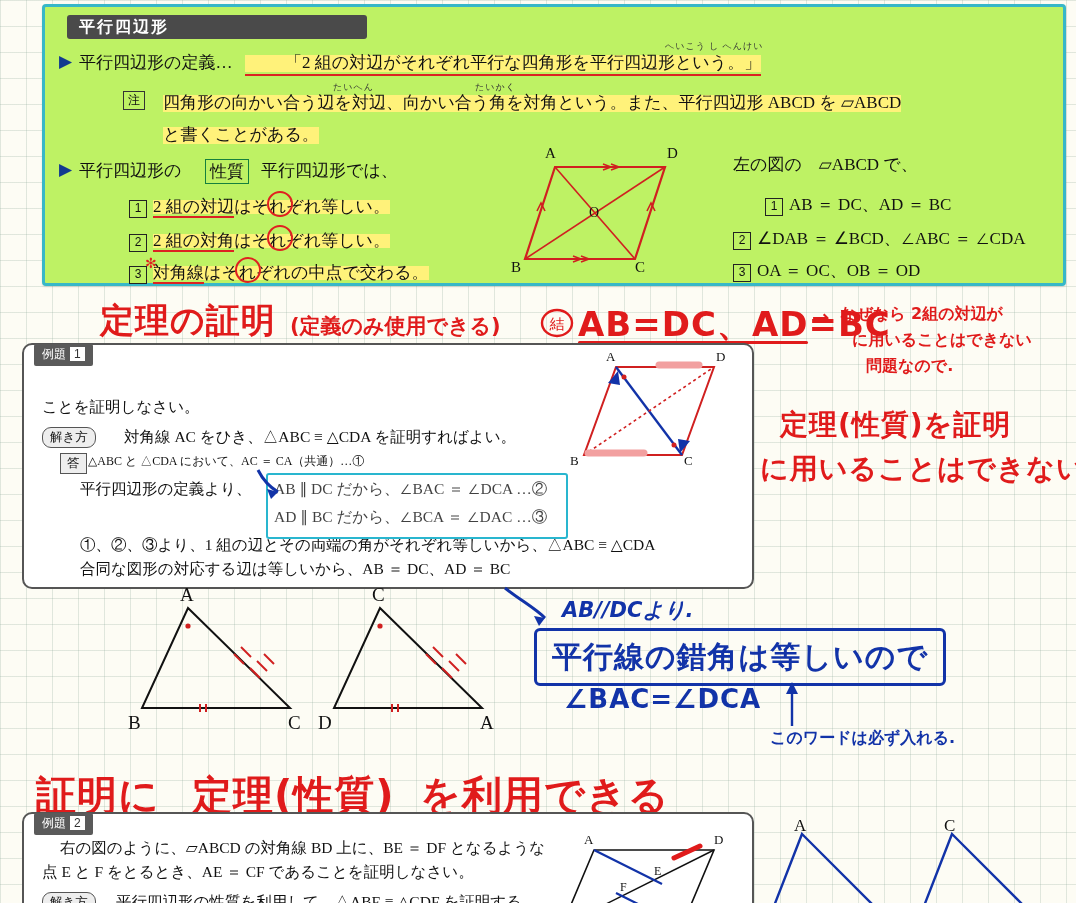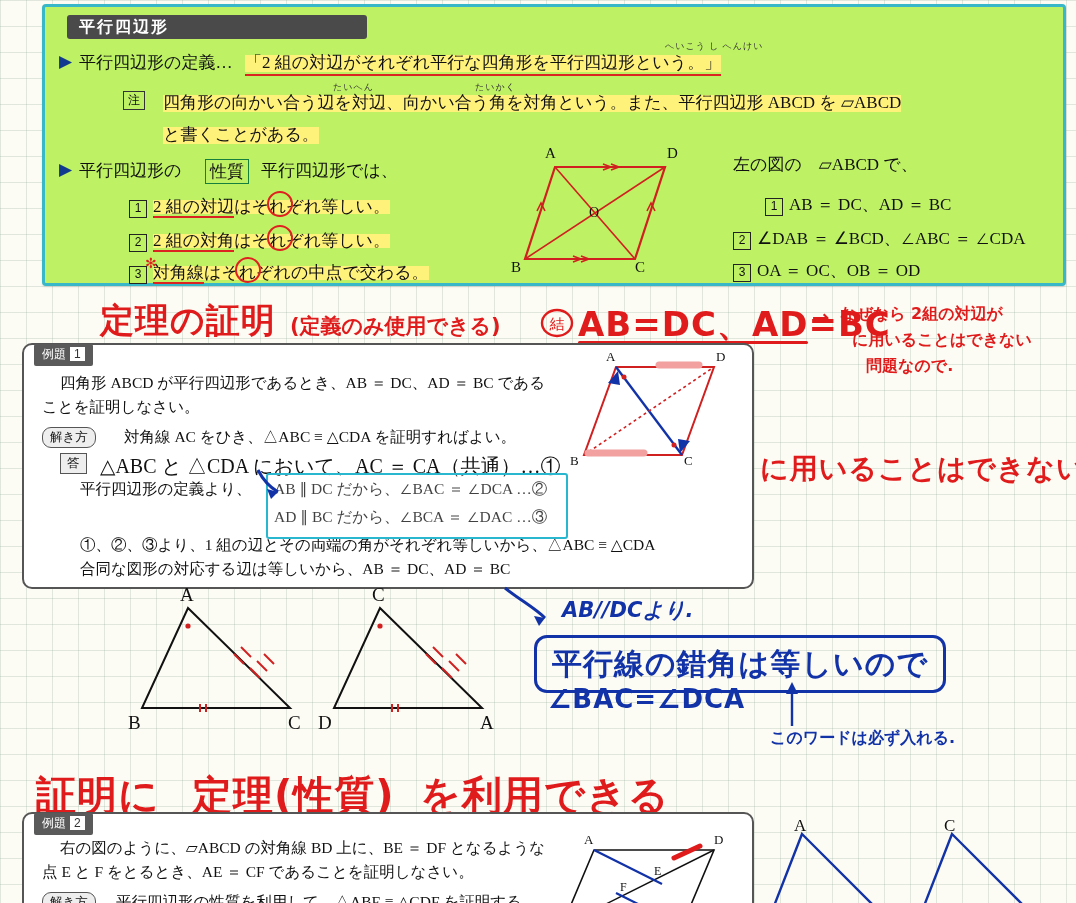--- a/index.html
+++ b/index.html
@@ -80,40 +80,40 @@
   }
 
   
   .hw{position:absolute;font-family:"DejaVu Sans",sans-serif;color:#e01b1b;white-space:nowrap;}
   .hw-red{color:#e01b1b;}
   .hw-blue{color:#1233a8;}
   .hw-big{font-size:34px;font-weight:bold;letter-spacing:1px;}
   .hw-mid{font-size:21px;font-weight:bold;}
   .hw-sm{font-size:16px;font-weight:bold;}
   .bluebox{
-    position:absolute;border:3px solid #1233a8;border-radius:13px;
-    display:flex;align-items:center;justify-content:center;margin-top:7px;
+    position:absolute;border:3px solid #1233a8;border-radius:6px;
+    display:flex;align-items:center;justify-content:center;
   }
   .redline{position:absolute;background:#e01b1b;height:3px;border-radius:2px;}
   svg{position:absolute;left:0;top:0;overflow:visible;}
   .fig{position:absolute;}
 </style>
 </head>
 <body>
 
 <div class="grid"></div>
 <div class="page">
 
   <div class="panel">
     <div class="panel-title">平行四辺形</div>
 
     <div class="line" style="left:14px;top:44px;color:#123a8f;">▶</div>
     <div class="line" style="left:34px;top:44px;">平行四辺形の定義…</div>
     <div class="small-ruby" style="position:absolute;left:620px;top:33px;">へいこう し へんけい</div>
-    <div class="line hl uline" style="left:200px;top:44px;">「2 組の対辺がそれぞれ平行な四角形を平行四辺形という。」</div>
+    <div class="line hl uline" style="left:200px;top:44px;padding-left:40px;">「2 組の対辺がそれぞれ平行な四角形を平行四辺形という。」</div>
 
     <div style="position:absolute;left:78px;top:84px;"><span class="note-mark">注</span></div>
     <div class="small-ruby" style="position:absolute;left:288px;top:74px;">たいへん</div>
     <div class="small-ruby" style="position:absolute;left:430px;top:74px;">たいかく</div>
     <div class="line hl" style="left:118px;top:84px;">四角形の向かい合う辺を対辺、向かい合う角を対角という。また、平行四辺形 ABCD を ▱ABCD</div>
     <div class="line hl" style="left:118px;top:116px;">と書くことがある。</div>
 
     <div class="line" style="left:14px;top:152px;color:#123a8f;">▶</div>
     <div class="line" style="left:34px;top:152px;">平行四辺形の</div>
     <div class="line boxed" style="left:160px;top:152px;">性質</div>
@@ -173,34 +173,34 @@
       <text x="17" y="23" text-anchor="middle" font-size="15" fill="#e01b1b" font-family="DejaVu Sans, sans-serif">結</text>
     </svg>
   </div>
   <div class="hw hw-big hw-red" style="left:578px;top:302px;text-align:right;">AB=DC、AD=BC</div>
   <div class="redline" style="left:578px;top:341px;width:230px;"></div>
   <div class="hw hw-mid hw-red" style="left:812px;top:306px;">→</div>
   <div class="hw hw-sm hw-red" style="left:840px;top:304px;">なぜなら 2組の対辺が</div>
   <div class="hw hw-sm hw-red" style="left:852px;top:330px;">に用いることはできない</div>
   <div class="hw hw-sm hw-red" style="left:866px;top:356px;">問題なので.</div>
 
+  <div class="hw hw-big hw-red" style="left:780px;top:406px;font-size:28px;">定理(性質)を証明</div>
   <div class="hw hw-big hw-red" style="left:760px;top:450px;font-size:28px;">に用いることはできない!</div>
 
   <div class="ex1">
     <div class="ex-tag">
       <span>例題</span><span class="n">1</span>
     </div>
-    <div style="position:absolute;left:36px;top:28px;font-size:15.5px;">四角形 ABCD が平行四辺形であるとき、AB ＝ DC、AD ＝ BC である</div>
     <div style="position:absolute;left:18px;top:52px;font-size:15.5px;">ことを証明しなさい。</div>
 
     <div style="position:absolute;left:18px;top:82px;"><span class="solve-tag">解き方</span></div>
     <div style="position:absolute;left:100px;top:82px;font-size:15.5px;">対角線 AC をひき、△ABC ≡ △CDA を証明すればよい。</div>
 
     <div style="position:absolute;left:36px;top:108px;"><span class="ans-tag">答</span></div>
-    <div style="position:absolute;left:76px;top:108px;font-size:20px;">△ABC と △CDA において、AC ＝ CA（共通）…①</div>
+    <div style="position:absolute;left:64px;top:108px;font-size:12px;">△ABC と △CDA において、AC ＝ CA（共通）…①</div>
     <div style="position:absolute;left:56px;top:134px;font-size:15.5px;">平行四辺形の定義より、</div>
     <div style="position:absolute;left:250px;top:134px;font-size:15.5px;">AB ∥ DC だから、∠BAC ＝ ∠DCA …②</div>
     <div style="position:absolute;left:250px;top:162px;font-size:15.5px;">AD ∥ BC だから、∠BCA ＝ ∠DAC …③</div>
     <div style="position:absolute;left:56px;top:190px;font-size:15.5px;">①、②、③より、1 組の辺とその両端の角がそれぞれ等しいから、△ABC ≡ △CDA</div>
     <div style="position:absolute;left:56px;top:214px;font-size:15.5px;">合同な図形の対応する辺は等しいから、AB ＝ DC、AD ＝ BC</div>
 
     <div class="fig" style="left:540px;top:10px;width:180px;height:120px;">
       <svg width="180" height="120" viewBox="0 0 180 120">
         <polygon points="52,12 150,12 118,100 20,100" fill="none" stroke="#d02020" stroke-width="2"></polygon>
         <line x1="52" y1="12" x2="118" y2="100" stroke="#1233a8" stroke-width="2.4"></line>
@@ -257,21 +257,21 @@
     </svg>
     <span style="position:absolute;left:50px;top:-12px;font-size:19px;">C</span>
     <span style="position:absolute;left:-4px;top:116px;font-size:19px;">D</span>
     <span style="position:absolute;left:158px;top:116px;font-size:19px;">A</span>
   </div>
 
   <div class="hw hw-mid hw-blue" style="left:562px;top:596px;font-style:italic;">AB//DCより.</div>
   <div class="bluebox" style="left:534px;top:628px;width:406px;height:52px;">
     <span class="hw hw-big hw-blue" style="position:static;font-size:30px;">平行線の錯角は等しいので</span>
   </div>
-  <div class="hw hw-big hw-blue" style="left:548px;top:684px;font-size:26px;">∠BAC=∠DCA</div>
+  <div class="hw hw-big hw-blue" style="left:564px;top:684px;font-size:26px;">∠BAC=∠DCA</div>
   <svg style="left:0;top:0;width:1076px;height:903px;pointer-events:none;">
     <path d="M792,726 L792,688" stroke="#1233a8" stroke-width="2.4" fill="none"></path>
     <path d="M792,682 l-6,12 l12,0 z" fill="#1233a8"></path>
   </svg>
   <div class="hw hw-sm hw-blue" style="left:770px;top:728px;">このワードは必ず入れる.</div>
 
   <div class="hw hw-big hw-red" style="left:36px;top:768px;font-size:40px;">証明に</div>
   <div class="hw hw-big hw-red" style="left:192px;top:768px;font-size:40px;">定理(性質)</div>
   <div class="hw hw-big hw-red" style="left:420px;top:768px;font-size:40px;">を利用できる</div>
 

